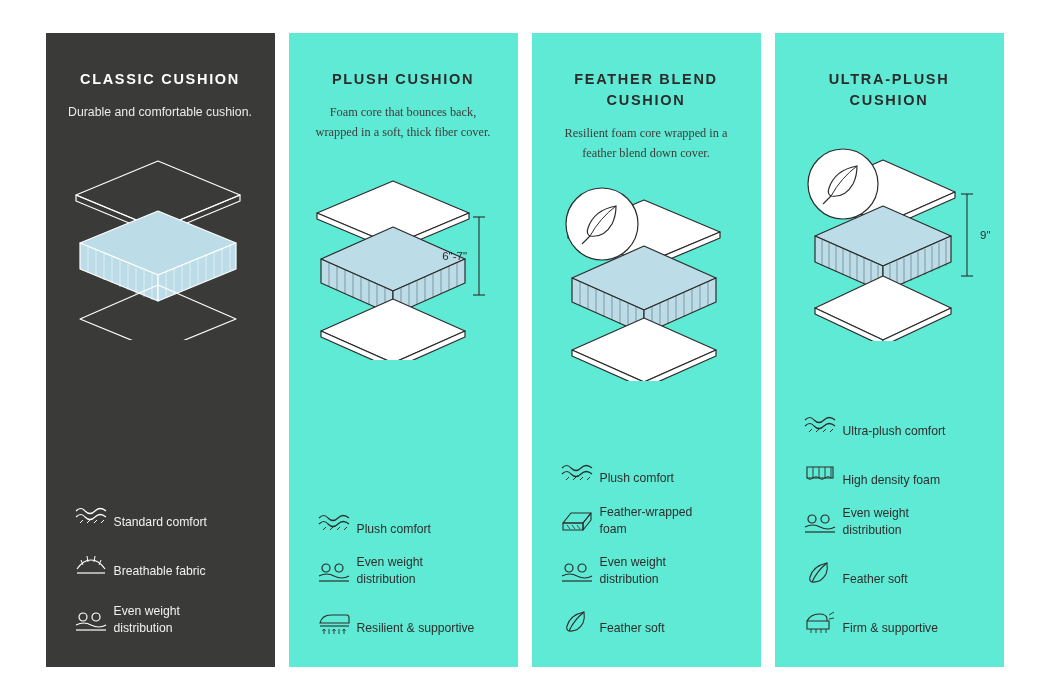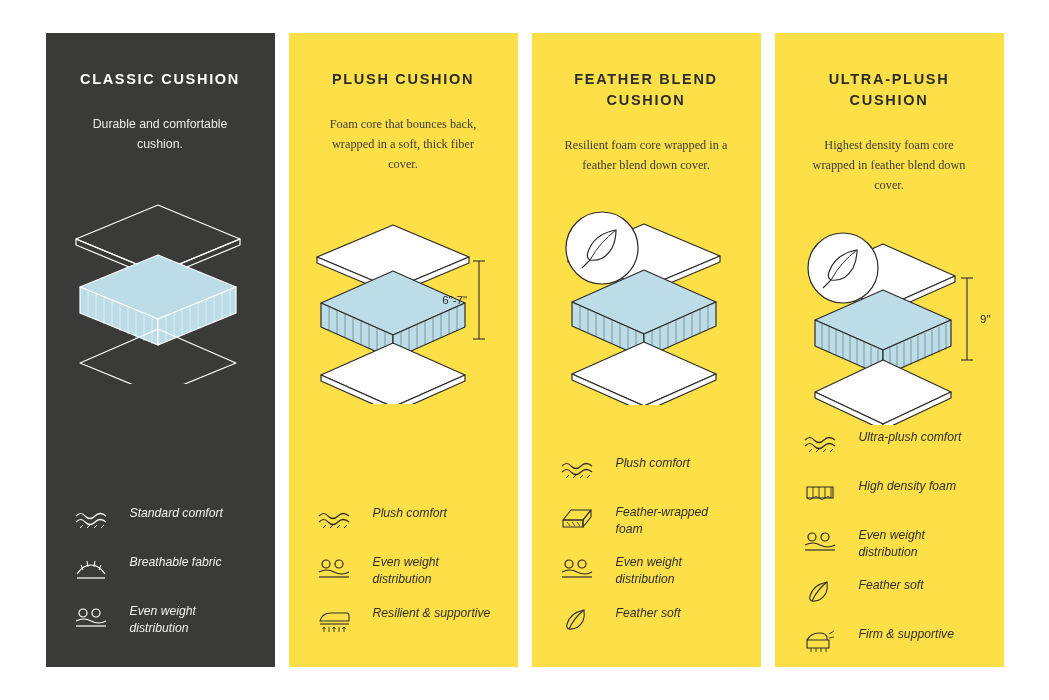--- a/index.html
+++ b/index.html
@@ -33,37 +33,37 @@
     display: flex;
     flex-direction: column;
     align-items: center;
     padding: 36px 16px 18px 16px;
   }
   .card.dark {
     background: #3a3a38;
     color: #ffffff;
   }
   .card.light {
-    background: #fde047;
+    background: #5eead4;
     color: #2c2c2c;
   }
   .card-title {
     font-size: 14.5px;
     font-weight: bold;
     letter-spacing: 1.7px;
     text-align: center;
     line-height: 1.45;
     margin: 0 0 13px 0;
     text-transform: uppercase;
   }
   .card-desc {
     font-size: 12.3px;
     line-height: 1.62;
     text-align: center;
-    margin: 12px;
+    margin: 0;
     max-width: 190px;
   }
   .card.dark .card-desc { color: #ebebeb; }
   .card.light .card-desc { color: #3c3c3c; font-family: Liberation Serif, serif; }
 
   .diagram {
     position: relative;
     width: 205px;
     height: 205px;
     margin: 12px 0 4px 0;
@@ -72,41 +72,40 @@
   .diagram svg { display: block; }
 
   .features {
     width: 100%;
     margin-top: auto;
     padding: 0 4px 10px 8px;
     box-sizing: border-box;
   }
   .feature {
     display: flex;
-    align-items: flex-start;
-    gap: 18px;
+    align-items: flex-end;
+    gap: 2px;
     margin-bottom: 17px;
     min-height: 32px;
-    font-style: italic;
   }
   .feature:last-child { margin-bottom: 2px; }
   .feat-icon {
     width: 42px;
     height: 30px;
     flex: none;
     display: flex;
     align-items: center;
     justify-content: center;
   }
   .feat-label {
     font-size: 12.2px;
     line-height: 1.38;
     max-width: 120px;
   }
-  .card.dark .feat-label { color: #f2f2f2; }
+  .card.dark .feat-label { color: #f2f2f2; margin-top: 7px; }
   .card.light .feat-label { color: #2e2e2e; }
 
   .dim-label {
     font-size: 11.5px;
     fill: #2c2c2c;
   }
 </style>
 </head>
 <body>
 
@@ -355,21 +354,20 @@
             <path d="M22 4 q-10 8 -15 19"></path>
           </svg>
         </span>
         <span class="feat-label">Feather soft</span>
       </div>
     </div>
   </div>
 
   <div class="card light">
     <div class="card-title">ULTRA-PLUSH CUSHION</div>
-    <div class="card-desc">Highest density foam core wrapped in feather blend down cover.</div>
 
     <div class="diagram">
       <svg width="205" height="205" viewBox="0 0 205 205" fill="none">
         <g stroke="#2c2c2c" stroke-width="1.2" stroke-linejoin="round">
           <polygon points="96,24 168,56 96,88 24,56" fill="#ffffff"></polygon>
           <polygon points="24,56 96,88 96,94 24,62" fill="#ffffff"></polygon>
           <polygon points="96,88 168,56 168,62 96,94" fill="#ffffff"></polygon>
           <polygon points="96,70 164,100 96,130 28,100" fill="#bcdde8"></polygon>
           <polygon points="28,100 96,130 96,156 28,126" fill="#bcdde8"></polygon>
           <polygon points="96,130 164,100 164,126 96,156" fill="#bcdde8"></polygon>

